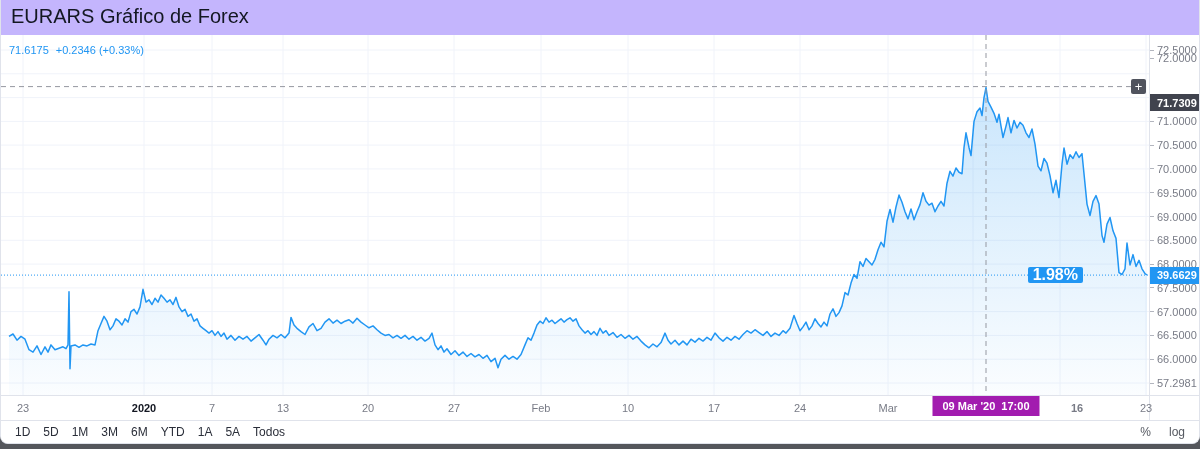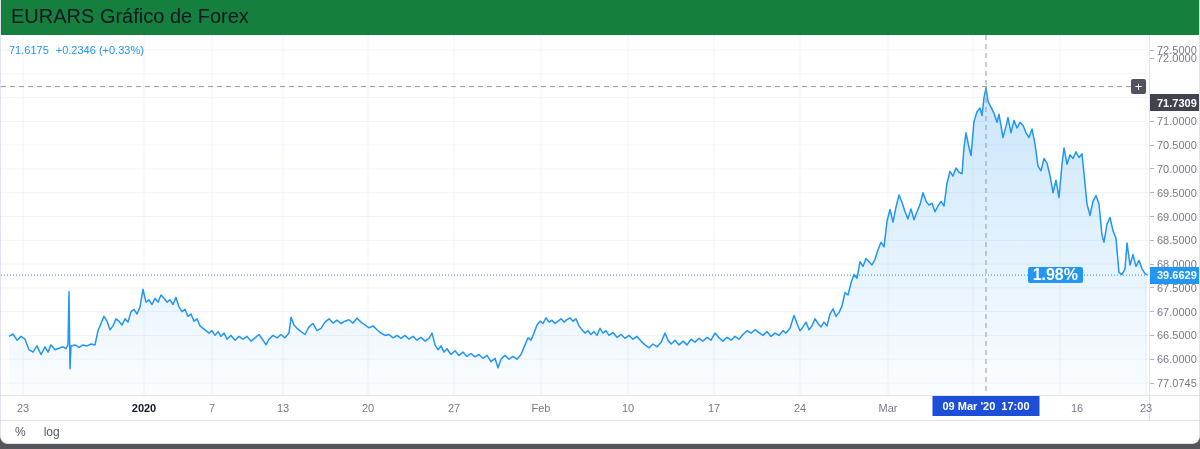--- a/index.html
+++ b/index.html
@@ -1,21 +1,21 @@
 <!DOCTYPE html>
 <html><head>
 <meta charset="utf-8">
 <style>
   * { box-sizing: border-box; }
   body { margin: 0; font-family: "Liberation Sans", sans-serif; }
   .page { width: 1200px; height: 449px; background: #54565b; position: relative; overflow: hidden; }
   .widget { position: absolute; left: 0; top: 0; width: 1200px; height: 444px; background: #fff;
             border: 1px solid #e0e3eb; border-top: none; border-radius: 0 0 8px 8px; overflow: hidden; }
   
-  .header { position: relative; height: 35px; background: #15803d; }
+  .header { position: relative; height: 35px; background: #c4b5fd; }
   .title { position: absolute; left: 10px; top: 5px; font-size: 20px; color: #131722; }
   .full-chart-btn { position: absolute; right: 13px; top: 1px; height: 25px; display: flex; align-items: center;
             gap: 7px; padding: 0 11px; background: #fff; border: 1px solid #9fd0f9; border-radius: 6px;
             color: #2196f3; font-size: 13px; cursor: pointer; font-family: "Liberation Sans", sans-serif; }
   
   .chart-wrap { position: relative; width: 1136px; height: 360px; background: #fff; }
   svg.plot { position: absolute; left: 0; top: 0; display: block; }
   .legend { position: absolute; left: 8px; top: 9px; font-size: 11px; color: #2196f3; font-weight: 500; }
   .legend .chg { margin-left: 7px; }
   .price-axis { position: absolute; left: 1148px; top: 0; width: 50px; height: 360px; border-left: 1px solid #e0e3eb; }
@@ -27,21 +27,21 @@
   .axis-badge.blue { background: #2196f3; }
   .plus-box { position: absolute; left: 1130px; width: 15px; height: 15px; background: #50535e; color: #fff;
             border-radius: 2px; display: flex; align-items: center; justify-content: center;
             font-size: 13px; line-height: 1; z-index: 3; cursor: pointer; }
   .pct-badge { position: absolute; right: 54px; height: 16px; background: #2196f3; color: #fff; font-size: 16px;
             font-weight: 700; display: flex; align-items: center; padding: 0 5px; border-radius: 2px; z-index: 3; }
   
   .time-axis { position: relative; height: 25px; border-top: 1px solid #e0e3eb; background: #fff; }
   .t-label { position: absolute; top: 6px; transform: translateX(-50%); font-size: 11px; color: #787b86; white-space: nowrap; }
   .t-label.emph { color: #131722; font-weight: 700; }
-  .time-badge { position: absolute; top: 0; height: 20px; transform: translateX(-50%); background: #1d4ed8;
+  .time-badge { position: absolute; top: 0; height: 20px; transform: translateX(-50%); background: #a21caf;
             color: #fff; font-size: 11px; font-weight: 700; display: flex; align-items: center;
             padding: 0 10px; white-space: pre; z-index: 3; }
   .axis-v-ext { position: absolute; left: 1148px; top: 0; width: 1px; height: 100%; background: #e0e3eb; }
   
   .toolbar { height: 23px; border-top: 1px solid #e0e3eb; background: #fff; display: flex;
             align-items: center; justify-content: space-between; padding: 0 14px; }
   .ranges { display: flex; gap: 13px; font-size: 12px; color: #2a2e39; }
   .range-btn { cursor: pointer; }
   .scales { display: flex; gap: 18px; font-size: 12px; color: #555961; }
   .scale-btn { cursor: pointer; }
@@ -163,44 +163,55 @@
           <div class="p-label" style="top: 294.429px;">
             <span class="tick-dash"></span>
             <span>66.5000</span>
           </div>
           <div class="p-label" style="top: 318.214px;">
             <span class="tick-dash"></span>
             <span>66.0000</span>
           </div>
           <div class="p-label" style="top: 342px;">
             <span class="tick-dash"></span>
-            <span>77.0745</span>
+            <span>57.2981</span>
           </div>
         </div>
     </div>
 
     <div class="time-axis" id="timeAxis">
       <div class="axis-v-ext"></div>
       <div class="time-badge" id="timeBadge" style="left: 985px;">09 Mar '20  17:00</div>
     <div class="t-label" style="left: 22px;">23</div>
         <div class="t-label emph" style="left: 143px;">2020</div>
         <div class="t-label" style="left: 211px;">7</div>
         <div class="t-label" style="left: 282px;">13</div>
         <div class="t-label" style="left: 367px;">20</div>
         <div class="t-label" style="left: 453px;">27</div>
         <div class="t-label" style="left: 540px;">Feb</div>
         <div class="t-label" style="left: 627px;">10</div>
         <div class="t-label" style="left: 713px;">17</div>
         <div class="t-label" style="left: 799px;">24</div>
         <div class="t-label" style="left: 887px;">Mar</div>
-        <div class="t-label" style="left: 1076px;">16</div>
+        <div class="t-label" style="left: 1076px; font-weight: bold;">16</div>
         <div class="t-label" style="left: 1145px;">23</div>
       </div>
 
     <div class="toolbar">
+      <div class="ranges" id="ranges">
+          <span class="range-btn">1D</span>
+          <span class="range-btn">5D</span>
+          <span class="range-btn">1M</span>
+          <span class="range-btn">3M</span>
+          <span class="range-btn">6M</span>
+          <span class="range-btn">YTD</span>
+          <span class="range-btn">1A</span>
+          <span class="range-btn">5A</span>
+          <span class="range-btn">Todos</span>
+        </div>
       <div class="scales">
         <span class="scale-btn">%</span>
         <span class="scale-btn">log</span>
       </div>
     </div>
 
   </div>
 </div>
 
 </body></html>

